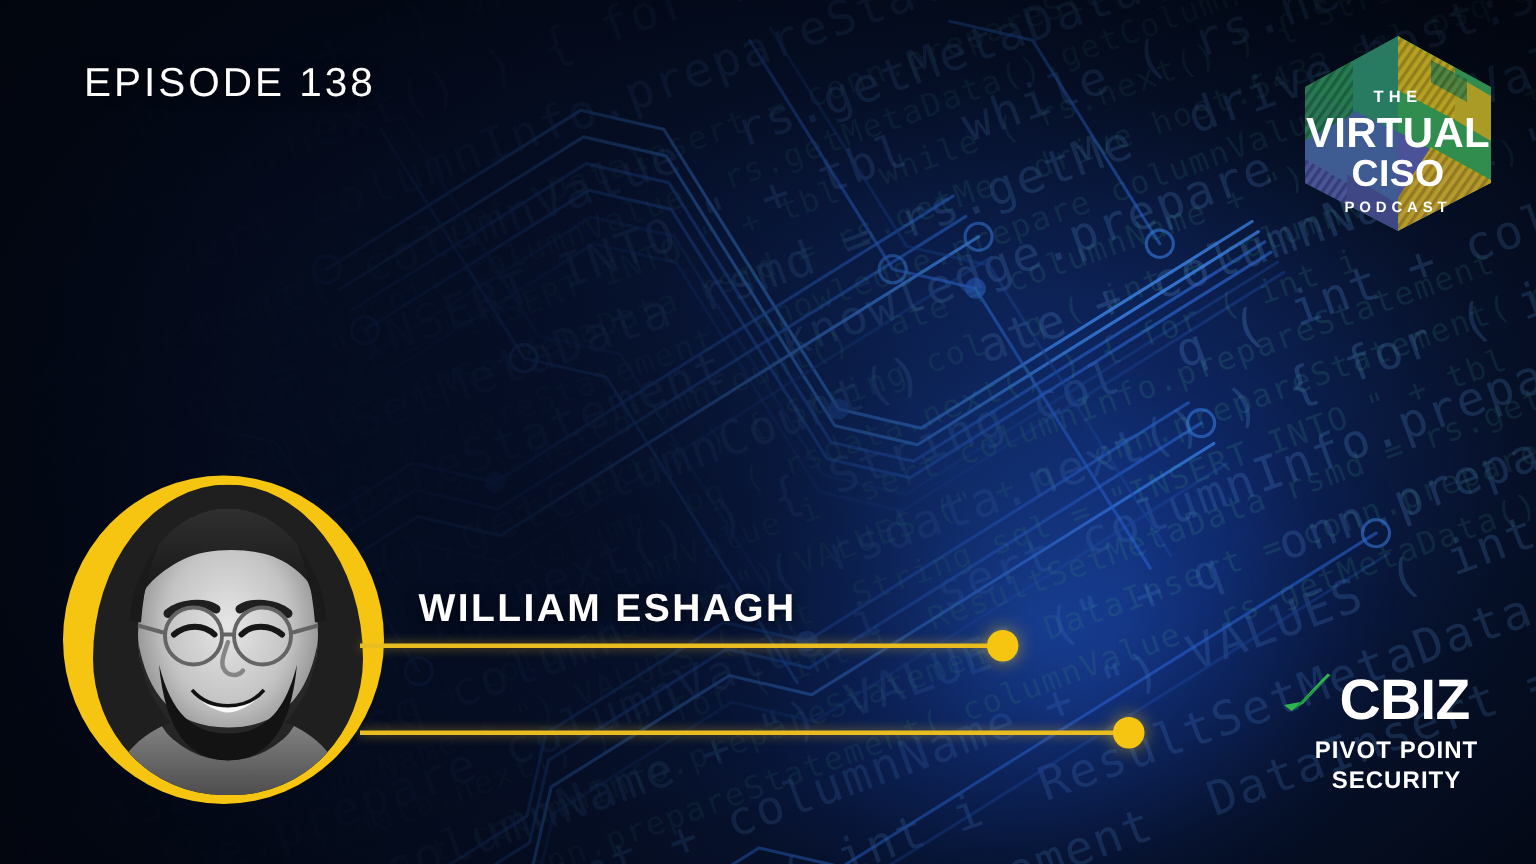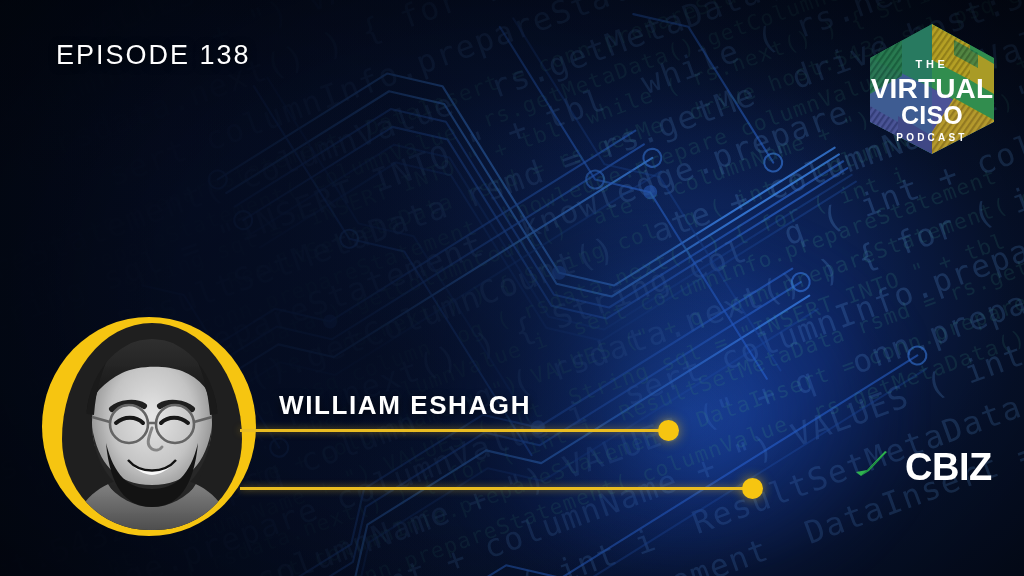--- a/index.html
+++ b/index.html
@@ -241,22 +241,21 @@
 
   .cbiz-logo {
     position: absolute;
     left: 855px;
     top: 448px;
     width: 152px;
     height: 90px;
   }
   .cbiz-top {
     display: flex;
-    align-items: center;
-    gap: 16px;
+    gap: 4px;
   }
   .cbiz-swoosh { width: 34px; height: 34px; flex: none; }
   .cbiz-word {
     font-size: 38px;
     font-weight: 700;
     letter-spacing: -0.5px;
     color: #ffffff;
     line-height: 1;
   }
   .cbiz-sub {
@@ -485,15 +484,19 @@
   </div>
 
   <div class="cbiz-logo">
     <div class="cbiz-top">
       <svg class="cbiz-swoosh" viewBox="0 0 34 34" aria-hidden="true">
         <path d="M32 2 L6 26 L1 22 L12 20 L30 1 Z" fill="#2fb44e"></path>
         <path d="M32 2 L14 21 L6 26 Z" fill="#22a043"></path>
       </svg>
       <div class="cbiz-word">CBIZ</div>
     </div>
+    <div class="cbiz-sub">
+      <div>PIVOT POINT</div>
+      <div>SECURITY</div>
+    </div>
   </div>
 
 </div>
 
 </body></html>

